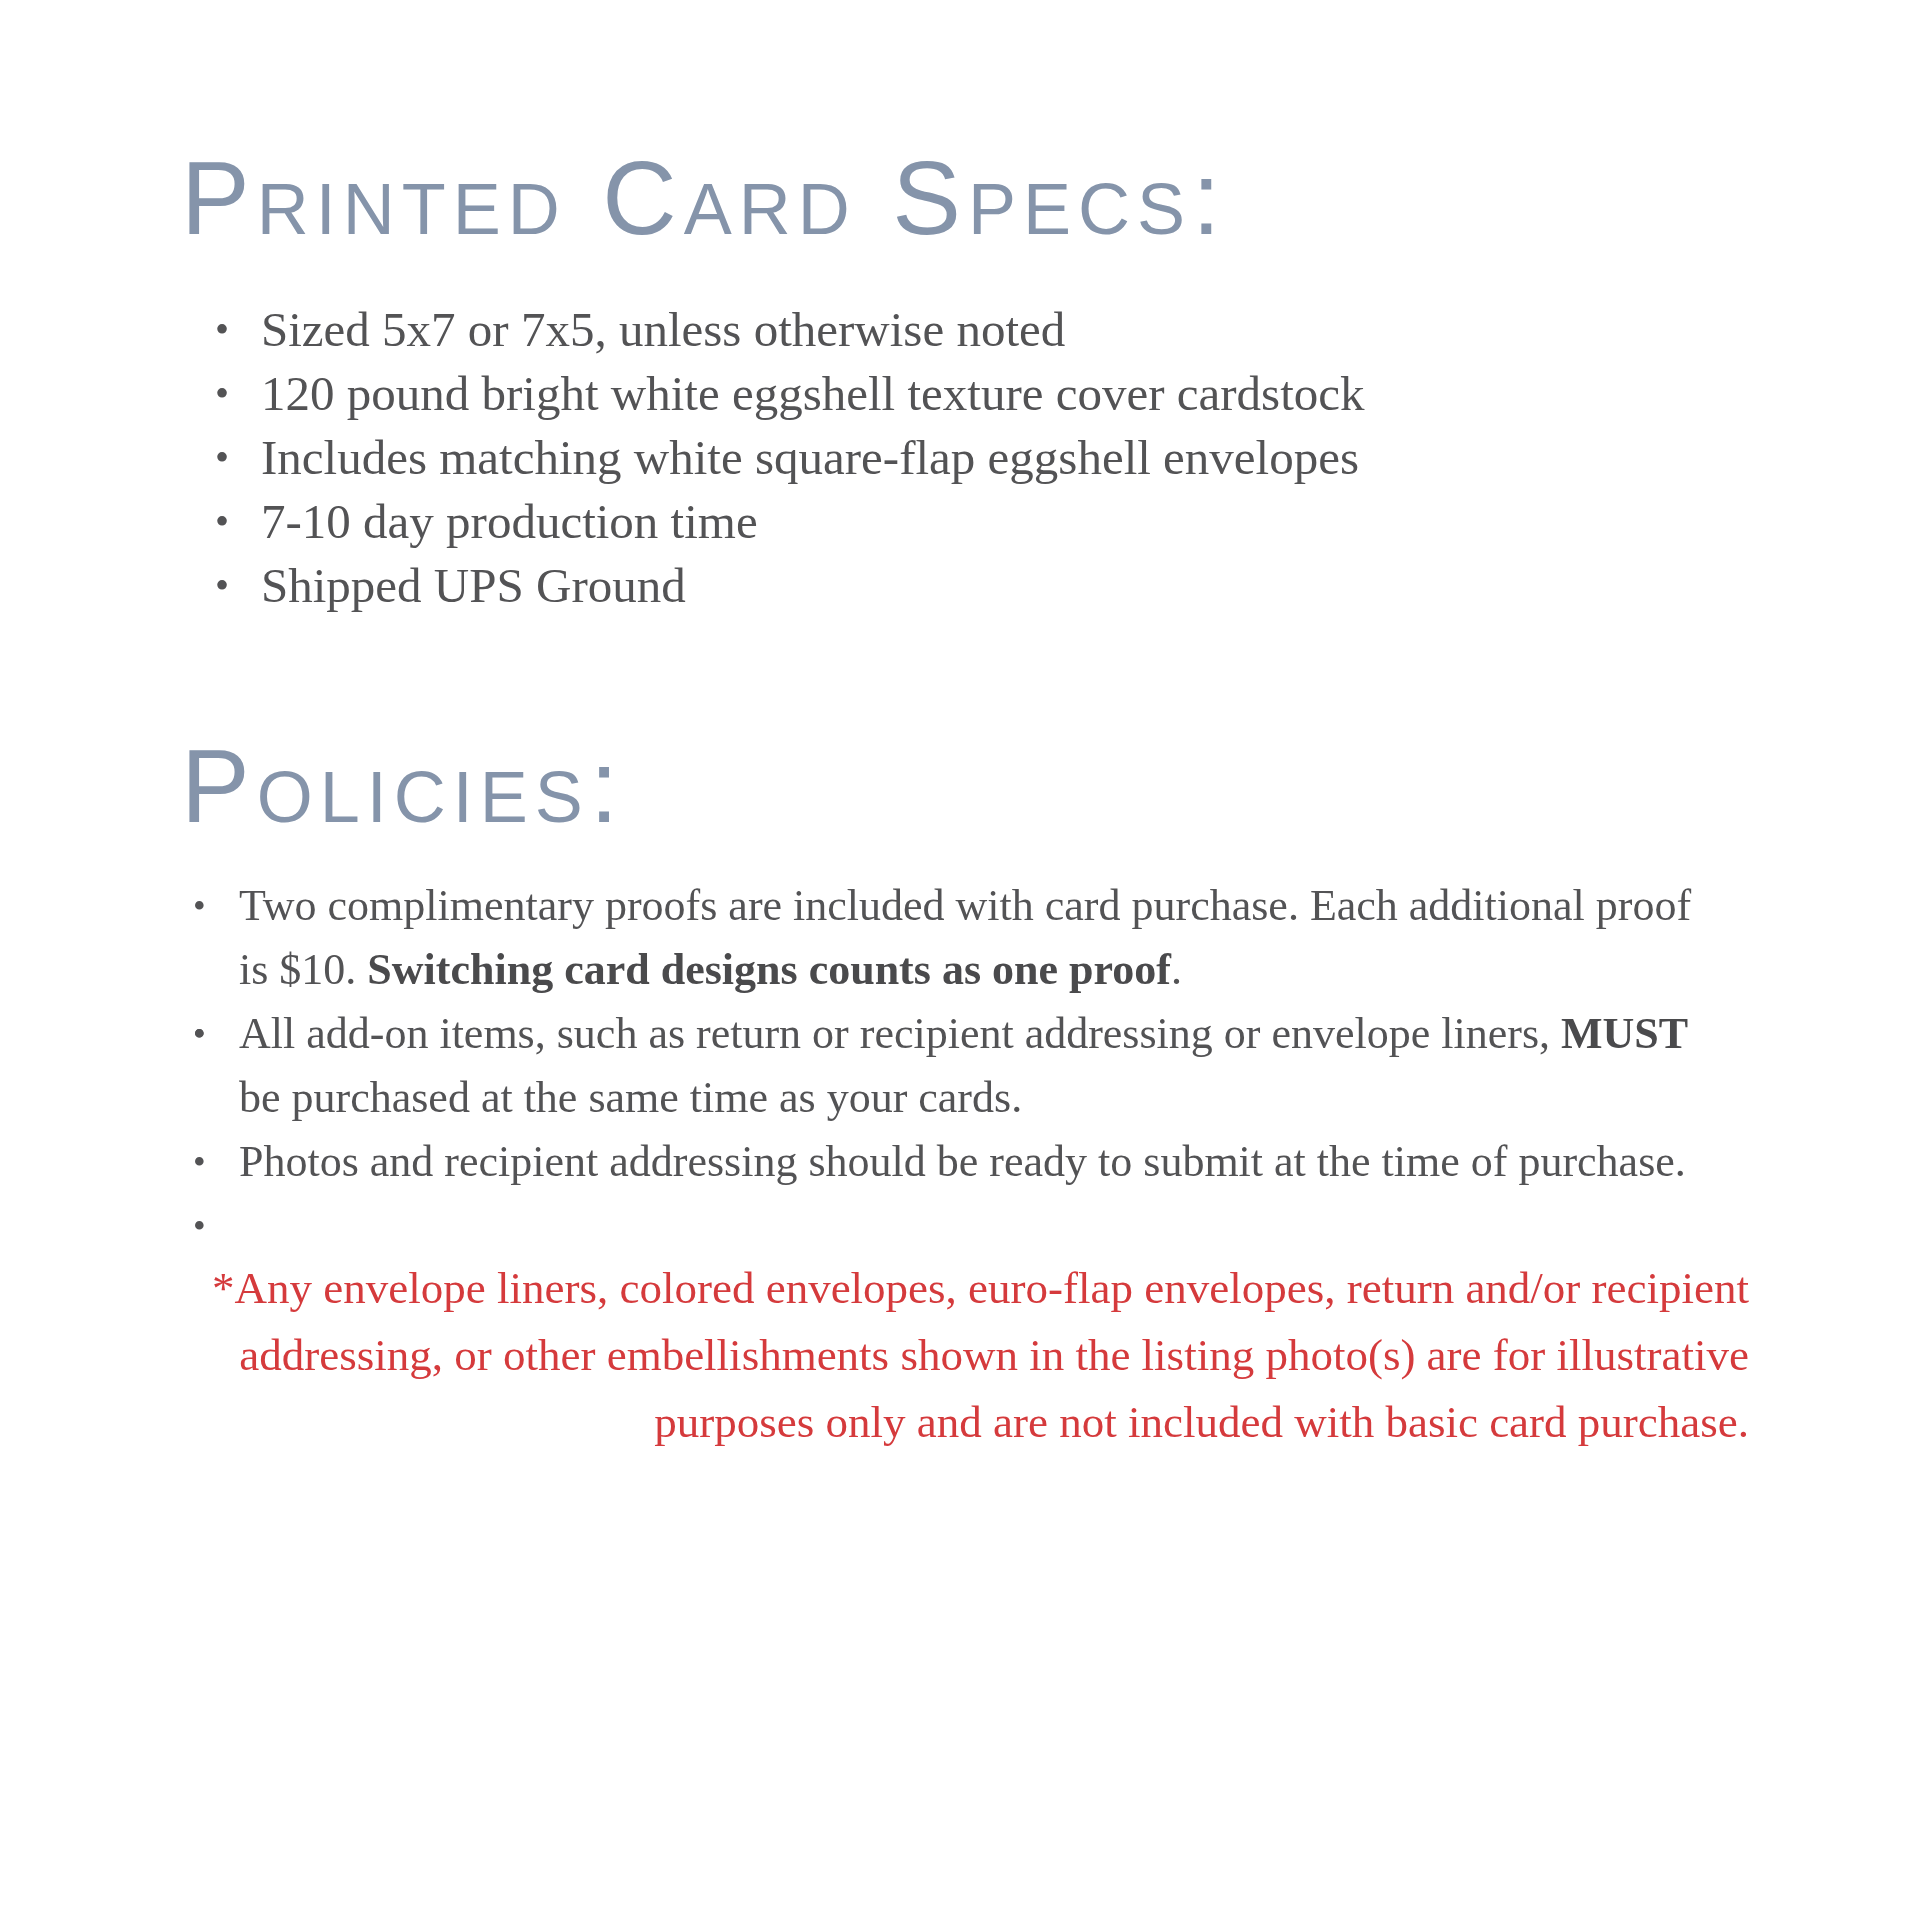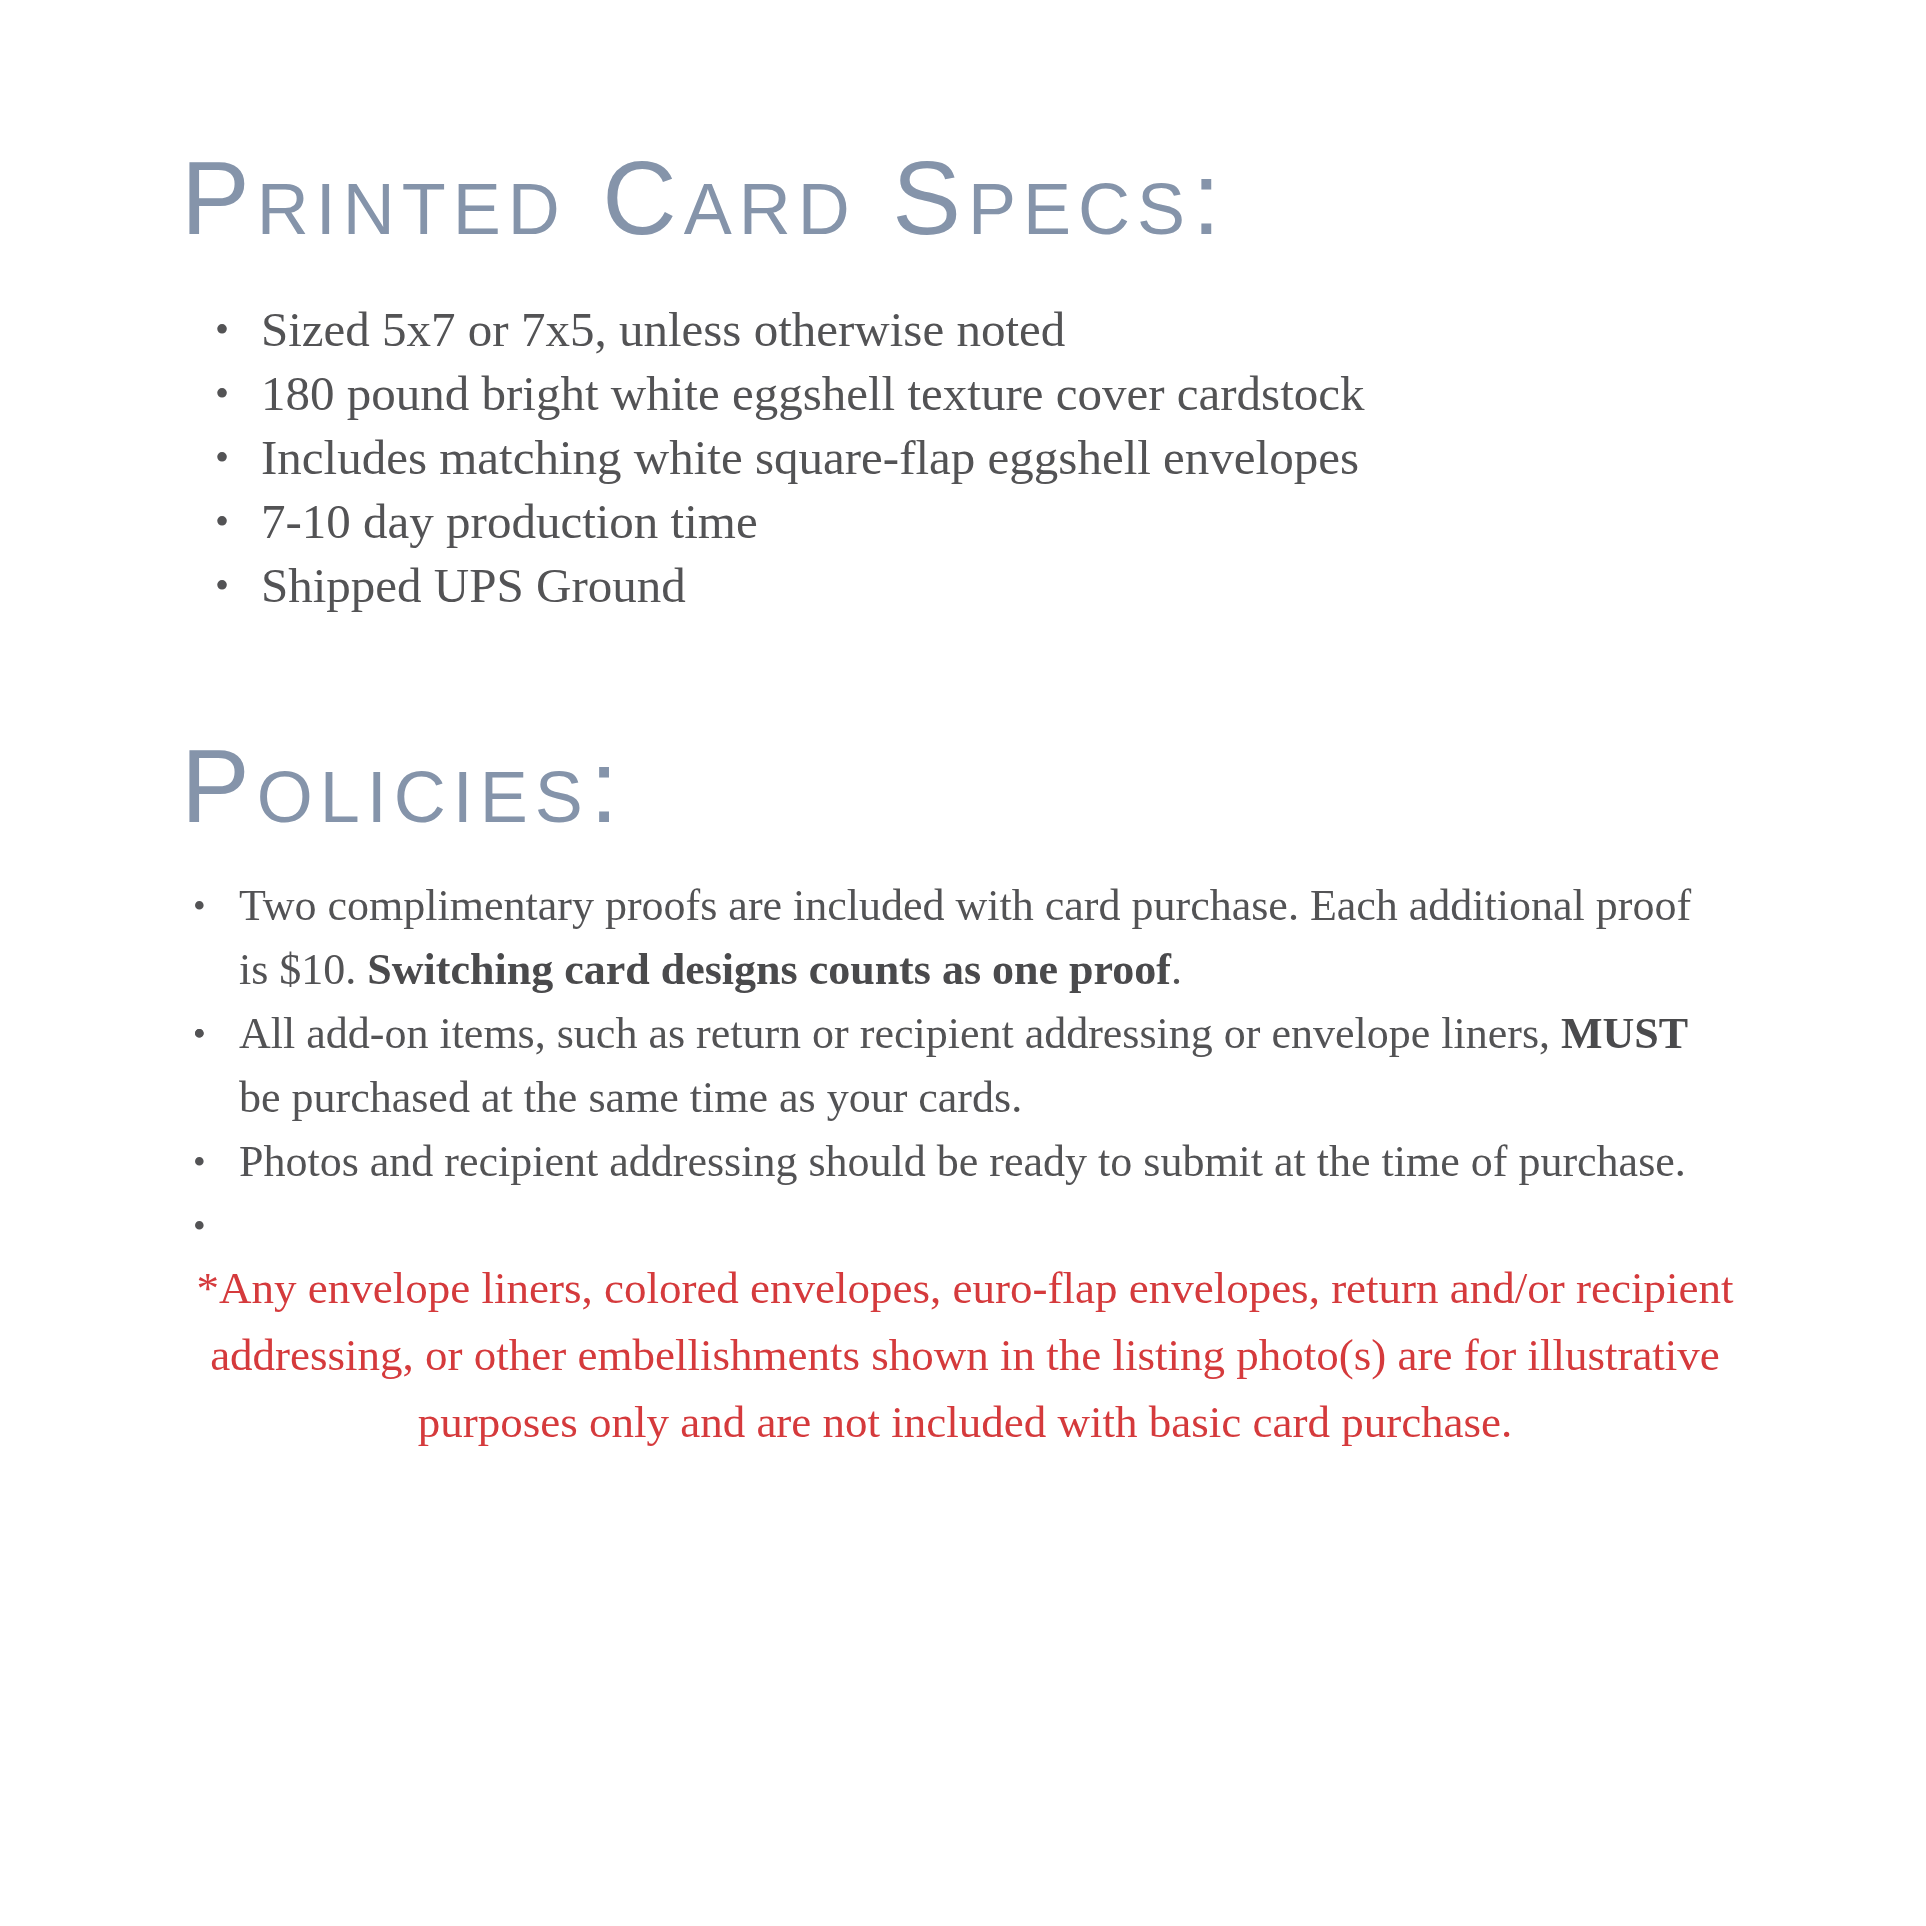--- a/index.html
+++ b/index.html
@@ -58,37 +58,37 @@
     left: 0;
     top: 0;
     font-size: 0.82em;
   }
   .bold-run {
     font-weight: 700;
     color: var(--bold-color, #4a4a4c);
   }
   .disclaimer {
     margin: 61px auto 0 auto;
-    text-align: center;
+    text-align: right;
     font-size: 45px;
     line-height: 67px;
     color: var(--red-color, #d53a3c);
     max-width: 1574px;
   }
 </style>
 </head>
 <body>
 
 <div class="page">
 
   <section id="specs-section">
     <h1 class="section-heading">Printed Card Specs:</h1>
     <ul id="specs-list" class="bullet-list">
         <li><span class="bullet">•</span><span><span>Sized 5x7 or 7x5, unless otherwise noted</span></span></li>
-        <li><span class="bullet">•</span><span><span>180 pound bright white eggshell texture cover cardstock</span></span></li>
+        <li><span class="bullet">•</span><span><span>120 pound bright white eggshell texture cover cardstock</span></span></li>
         <li><span class="bullet">•</span><span><span>Includes matching white square-flap eggshell envelopes</span></span></li>
         <li><span class="bullet">•</span><span><span>7-10 day production time</span></span></li>
         <li><span class="bullet">•</span><span><span>Shipped UPS Ground</span></span></li>
       </ul>
   </section>
 
   <section id="policies-section">
     <h1 class="section-heading">Policies:</h1>
     <ul id="policies-list" class="bullet-list">
         <li><span class="bullet">•</span><span><span>Two complimentary proofs are included with card purchase. Each additional proof is $10. </span><span class="bold-run">Switching card designs counts as one proof</span><span>.</span></span></li>

